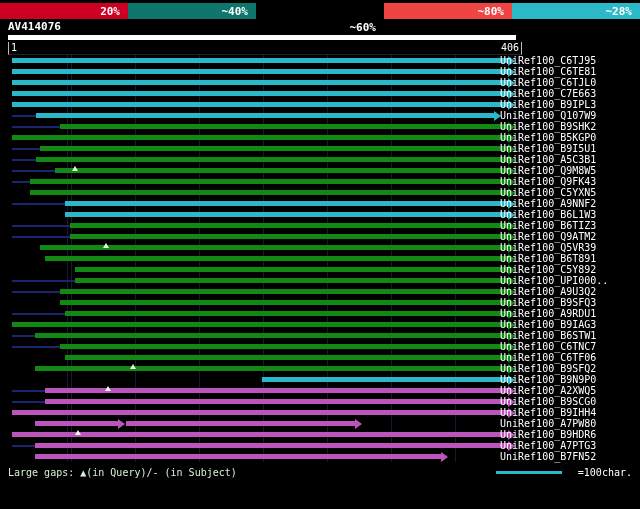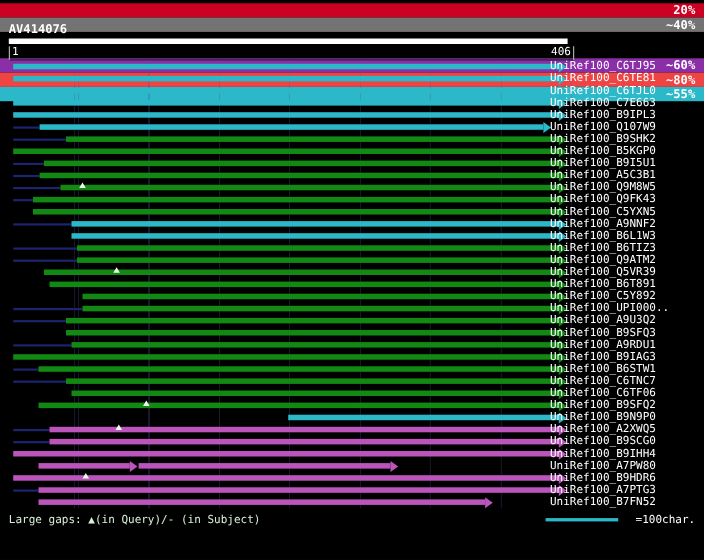--- a/index.html
+++ b/index.html
@@ -1,20 +1,20 @@
 <!DOCTYPE html>
 <html><head>
 <meta charset="utf-8">
 <style>
   html,body{margin:0;padding:0;background:#222;}
   .screen{
     width:640px;height:509px;background:#000;position:relative;overflow:hidden;
     font-family:"DejaVu Sans Mono","Liberation Mono",monospace;
   }
-  .scale{display:flex;height:16px;margin-top:3px;flex-direction:column;}
+  .scale{display:flex;height:16px;margin-top:3px;}
   .scale-seg{flex:1;display:flex;align-items:center;justify-content:flex-end;
     color:#fff;font-size:11px;font-weight:bold;padding-right:8px;box-sizing:border-box;}
   .queryname{color:#fff;font-size:11px;font-weight:bold;padding:1px 0 2px 8px;height:13px;line-height:13px;}
   .querybar{margin-left:8px;width:508px;height:5px;background:#fff;}
   .ruler{position:relative;margin:2px 0 0 8px;width:514px;height:13px;color:#fff;font-size:10px;
     border-left:1px solid #bbb;border-right:1px solid #bbb;display:flex;justify-content:space-between;
     line-height:12px;padding:0 2px;box-sizing:border-box;border-bottom:1px solid #222;}
   .plotarea{position:relative;}
   .gridbg{position:absolute;left:8px;top:0;width:516px;height:100%;
     background-image:repeating-linear-gradient(to right, rgba(80,80,160,0.30) 0 1px, transparent 1px 64px);
@@ -34,31 +34,31 @@
 </style>
 </head>
 <body>
 
 <div class="screen">
 
   <div class="scale">
       <div class="scale-seg" style="background: rgb(204, 0, 34);">
         <span>20%</span>
       </div>
-      <div class="scale-seg" style="background: #737373;">
+      <div class="scale-seg" style="background: #0f766e;">
         <span>~40%</span>
       </div>
       <div class="scale-seg" style="background: rgb(139, 47, 168); margin-top: 24px;">
         <span>~60%</span>
       </div>
       <div class="scale-seg" style="background: #ef4444;">
         <span>~80%</span>
       </div>
       <div class="scale-seg" style="background: rgb(43, 184, 200);">
-        <span>~55%</span>
+        <span>~28%</span>
       </div>
     </div>
 
   <div class="queryname">AV414076</div>
   <div class="querybar"></div>
 
   <div class="ruler">
     <span>1</span>
     <span>406</span>
   </div>

